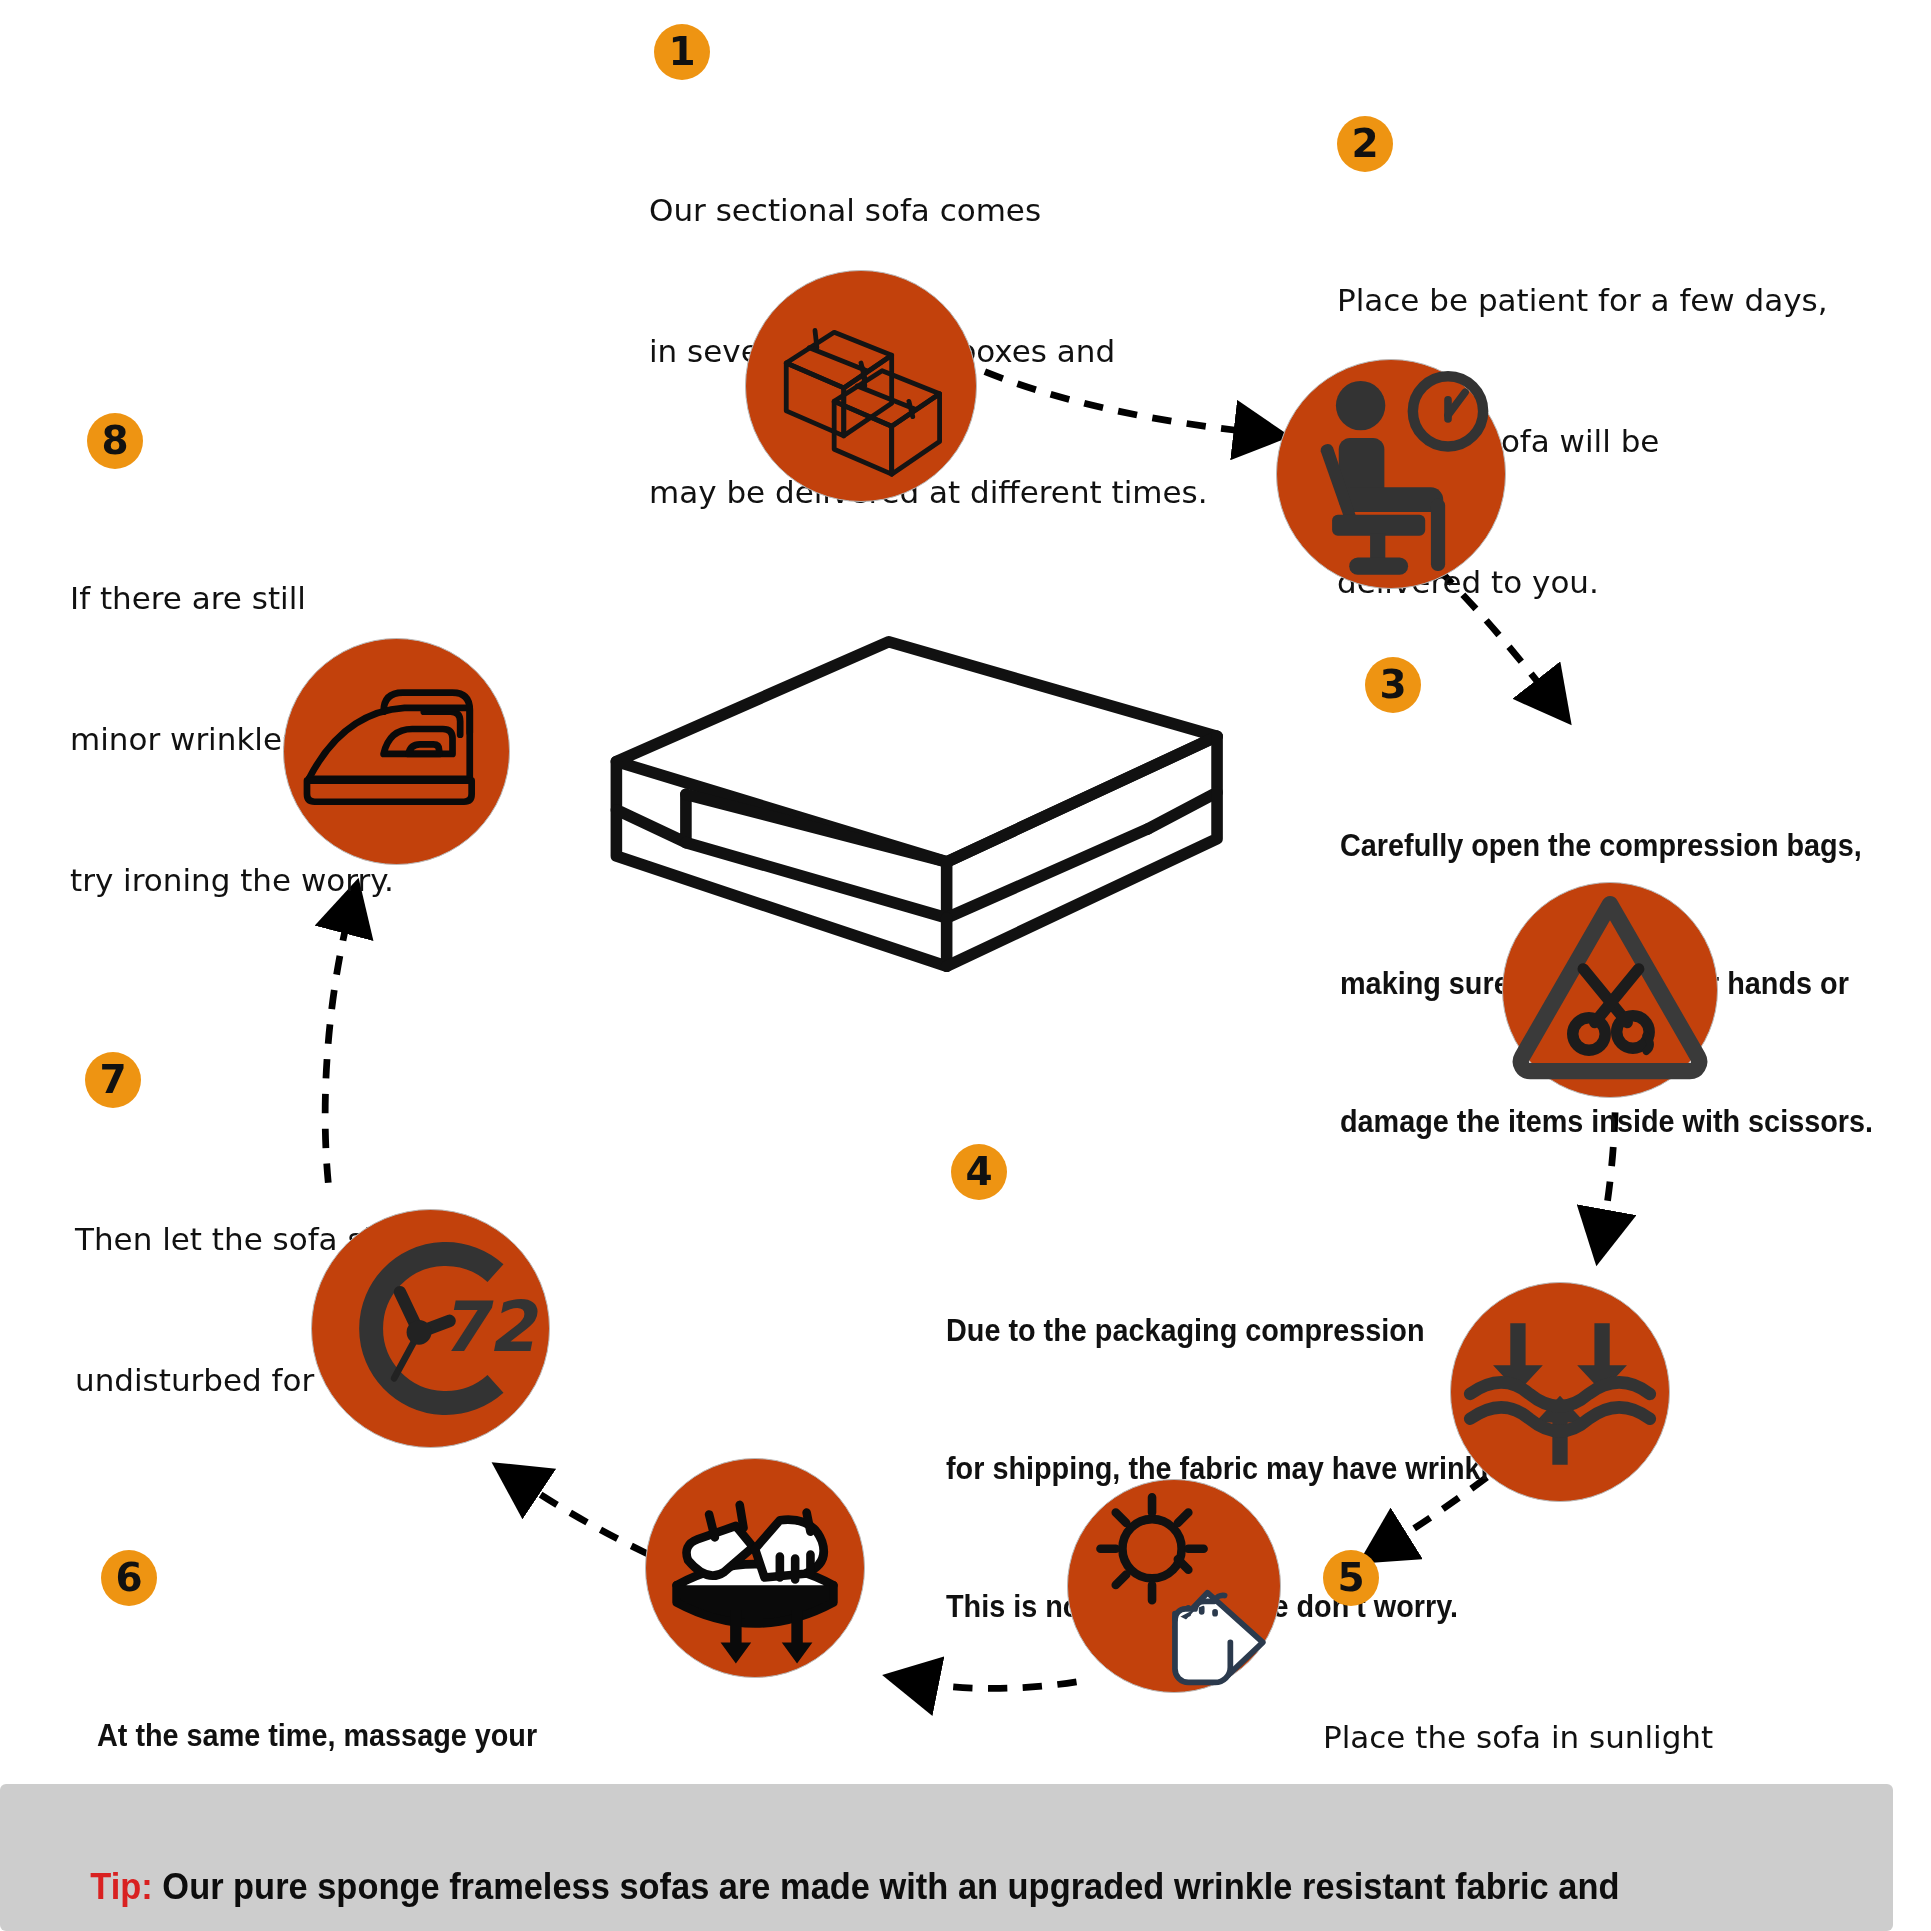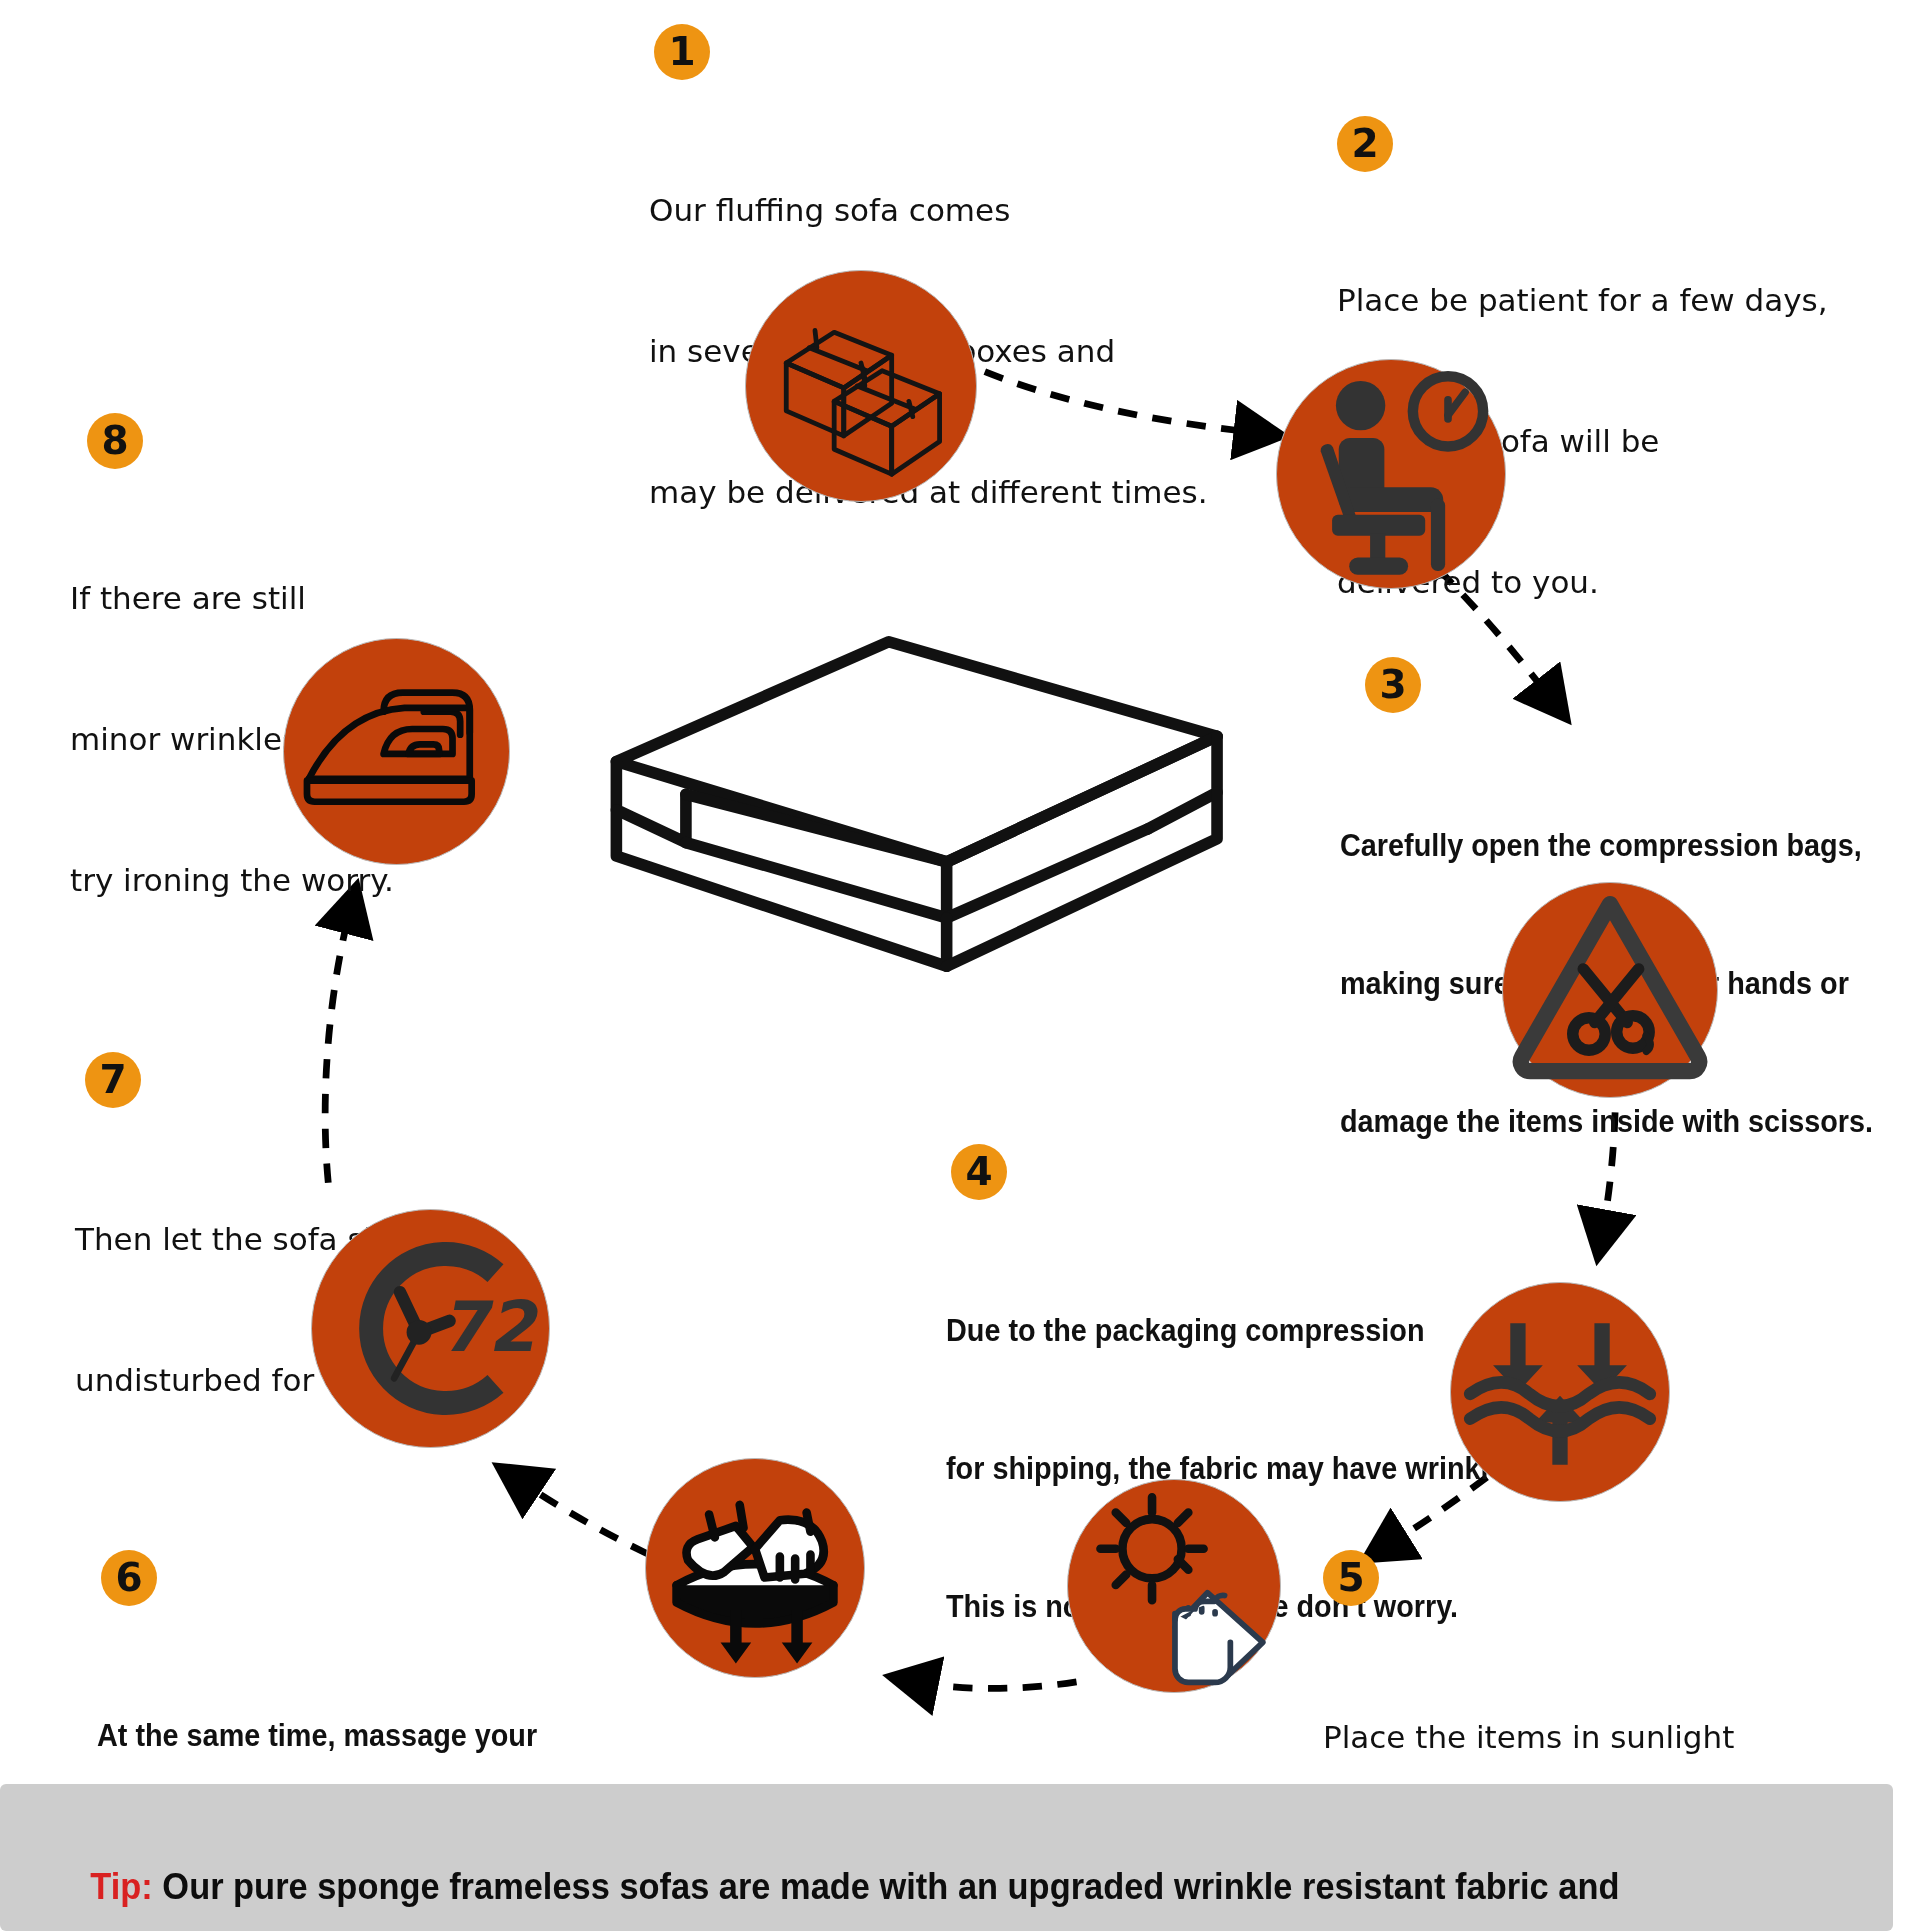--- a/index.html
+++ b/index.html
@@ -112,21 +112,21 @@
 
     <path d="M1115,1742 C1050,1752 990,1750 950,1742" fill="none" stroke="#000" stroke-width="7" stroke-dasharray="20 16" marker-end="url(#ah)"></path>
 
     <path d="M672,1610 C610,1580 570,1555 540,1535" fill="none" stroke="#000" stroke-width="7" stroke-dasharray="20 16" marker-end="url(#ah)"></path>
 
     <path d="M340,1225 C330,1120 345,1010 362,945" fill="none" stroke="#000" stroke-width="7" stroke-dasharray="20 16" marker-end="url(#ah)"></path>
   </svg>
 
   <div class="badge" style="left:654px;top:24px;">1</div>
   <div class="step-text t-wide" style="left:649px;top:93px;">
-    <div>Our fluffing sofa comes</div>
+    <div>Our sectional sofa comes</div>
     <div>in several separate boxes and</div>
     <div>may be delivered at different times.</div>
   </div>
   <div class="icon-circle" style="left:745px;top:270px;width:232px;height:232px;">
     <svg viewBox="0 0 240 240">
       <g fill="none" stroke="#141414" stroke-width="5" stroke-linejoin="round" stroke-linecap="round">
 
         <path d="M42 96 L92 64 L152 88 L102 122 Z"></path>
         <path d="M42 96 L42 146 L102 172 L102 122 Z"></path>
         <path d="M102 122 L152 88 L152 138 L102 172 Z"></path>
@@ -211,21 +211,21 @@
       </g>
       <g fill="none" stroke="#333333" stroke-width="13" stroke-linecap="round">
         <path d="M20 116 q34 -24 62 0 q32 26 62 0 q32 -24 64 0"></path>
         <path d="M20 142 q34 -24 62 0 q32 26 62 0 q32 -24 64 0"></path>
       </g>
     </svg>
   </div>
 
   <div class="badge" style="left:1323px;top:1550px;">5</div>
   <div class="step-text t-wide" style="left:1323px;top:1620px;">
-    <div>Place the items in sunlight</div>
+    <div>Place the sofa in sunlight</div>
     <div>and gently pat each section.</div>
   </div>
   <div class="icon-circle" style="left:1067px;top:1479px;width:214px;height:214px;">
     <svg viewBox="0 0 222 222">
       <g fill="none" stroke="#111111" stroke-width="9" stroke-linecap="round">
         <circle cx="88" cy="72" r="31"></circle>
         <path d="M88 18 v16 M88 110 v16 M34 72 h16 M126 72 h16
                  M50 34 l11 11 M115 83 l11 11 M126 34 l-11 11 M61 99 l-11 11"></path>
       </g>
       <g fill="#ffffff" stroke="#2b3a4d" stroke-width="6" stroke-linejoin="round" stroke-linecap="round">

